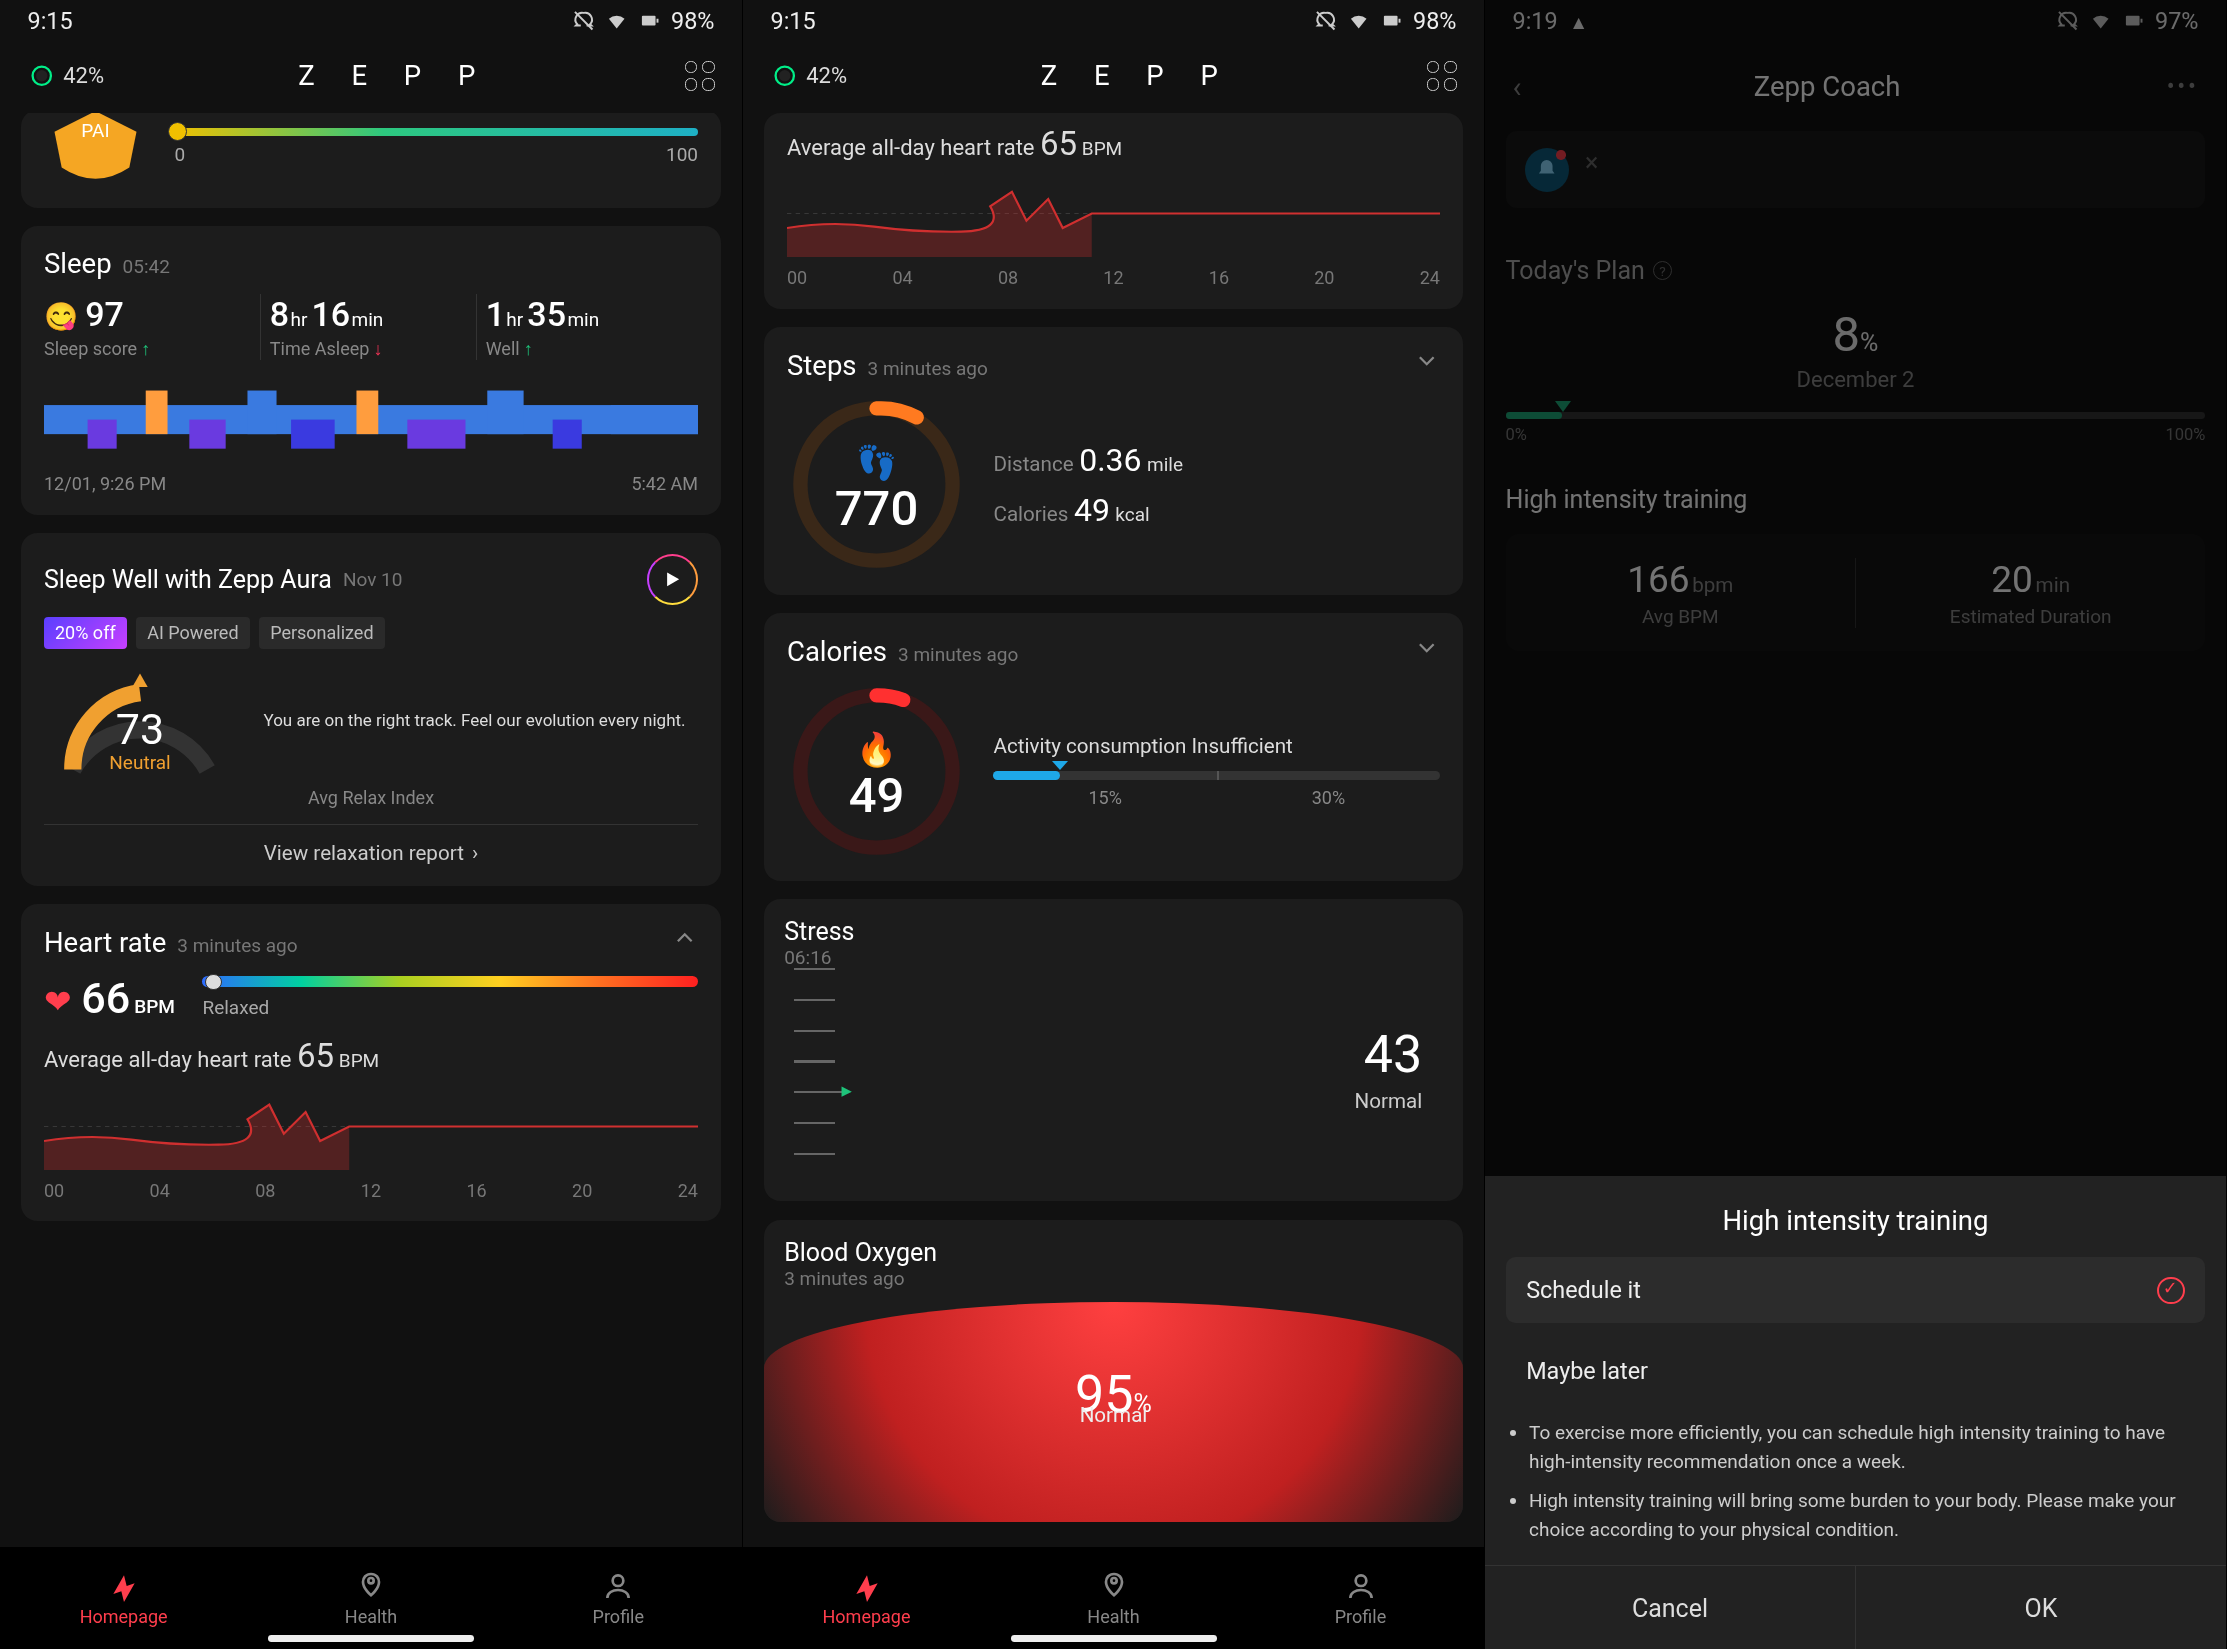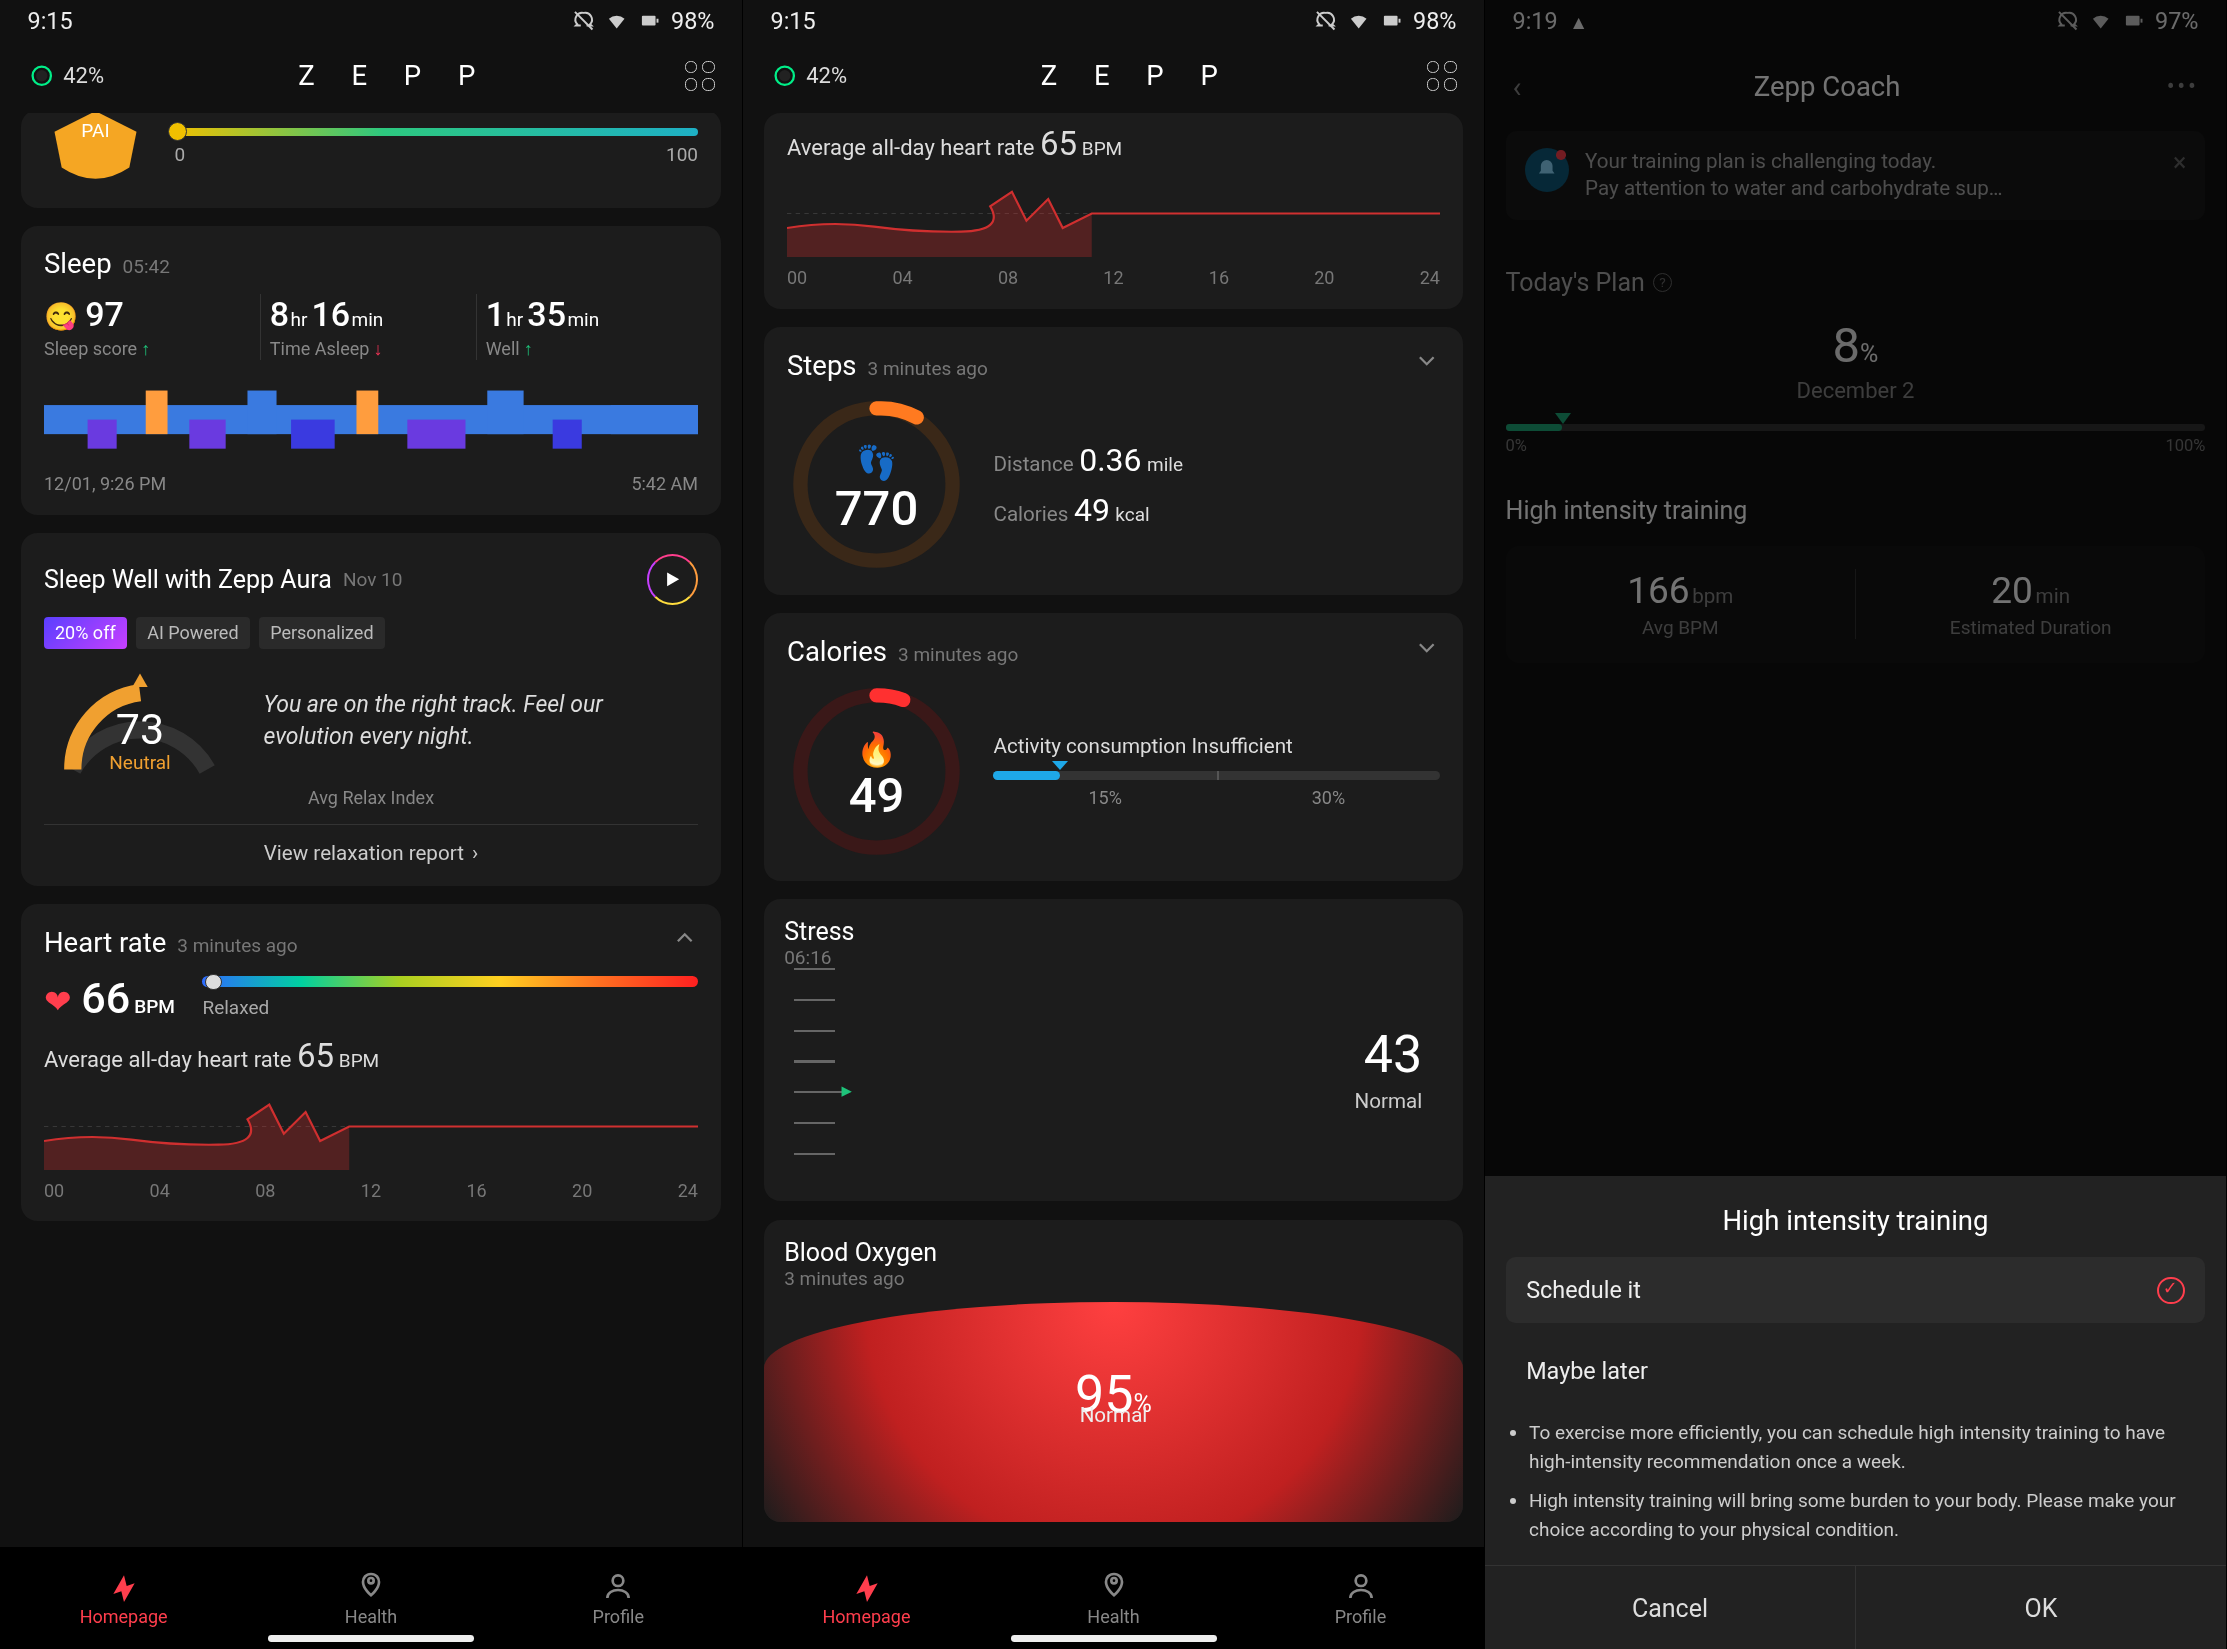--- a/index.html
+++ b/index.html
@@ -53,21 +53,21 @@
   .chips { display: flex; gap: 9.6px; margin-bottom: 13.7px; }
   .chip { background: #2a2a2a; color: #bbb; font-size: 18px; padding: 5.5px 11px; border-radius: 4.1px; }
   .chip.accent { background: linear-gradient(135deg,#5a3fff,#c73fff); color: #fff; }
   .playbtn { margin-left: auto; width: 51px; height: 51px; border-radius: 50%; border: 2.1px solid; border-color: #ff3e8d #ff9d3e #ffdd3e #c73fff; display: flex; align-items: center; justify-content: center; }
 
   .gauge-row { display: flex; align-items: center; gap: 27.5px; }
   .gauge { position: relative; width: 192px; height: 117px; }
   .gauge svg { width: 100%; height: 100%; }
   .gauge .gval { position: absolute; left: 0; right: 0; top: 41px; text-align: center; font-size: 43px; }
   .gauge .glab { position: absolute; left: 0; right: 0; top: 88px; text-align: center; font-size: 19px; color: #f0a030; }
-  .gtxt { font-size: 23px; color: #ddd; line-height: 1.4; flex: 1; font-style: italic; }
+  .gtxt { font-size: 17px; color: #ddd; line-height: 1.4; flex: 1; }
   .rcap { font-size: 18px; color: #888; text-align: center; margin-top: 6.9px; }
   .divider { height: 0.7px; background: #333; margin: 16.5px 0; }
   .linkrow { display: flex; align-items: center; justify-content: center; gap: 8.2px; font-size: 20.6px; color: #ccc; }
 
   .hr-row { display: flex; align-items: center; gap: 27.5px; margin-bottom: 9.6px; }
   .hr-row .big { font-size: 43px; font-weight: 500; display: flex; align-items: baseline; }
   .hr-row .big .unit { font-size: 19px; margin-left: 4.1px; }
   .heart { color: #ff3e4d; font-size: 33px; margin-right: 9.6px; }
   .hr-state { flex: 1; }
   .spectrum { height: 11px; border-radius: 5.5px; background: linear-gradient(90deg,#2e6bff,#00d0a0,#aad020,#ffd020,#ff7020,#ff2020); position: relative; }
@@ -550,24 +550,20 @@
     <span class="back">‹</span>
     <span class="coach-title">Zepp Coach</span>
     <span class="dots">•••</span>
   </div>
   <div class="notif">
     <div class="bell">
           <svg width="23.4" height="23.4" viewBox="0 0 24 24" fill="#8cd9ff">
             <path d="M12 2a6 6 0 0 0-6 6v5l-2 3h16l-2-3V8a6 6 0 0 0-6-6z"></path>
           </svg>
         </div>
-    <div class="ntxt">
-          <div>Your training plan is challenging today.</div>
-          <div>Pay attention to water and carbohydrate sup…</div>
-        </div>
     <span class="close">×</span>
   </div>
   <div class="plan">
     <div class="plabel">
           <span>Today's Plan</span>
           <span style="color:#666;border:1px solid #666;border-radius:50%;width:19px;height:19px;display:inline-flex;align-items:center;justify-content:center;font-size:13.7px;">?</span>
         </div>
     <div class="pval"><span>8</span><span class="pct">%</span></div>
     <div class="pdate">December 2</div>
     <div class="pbar">

